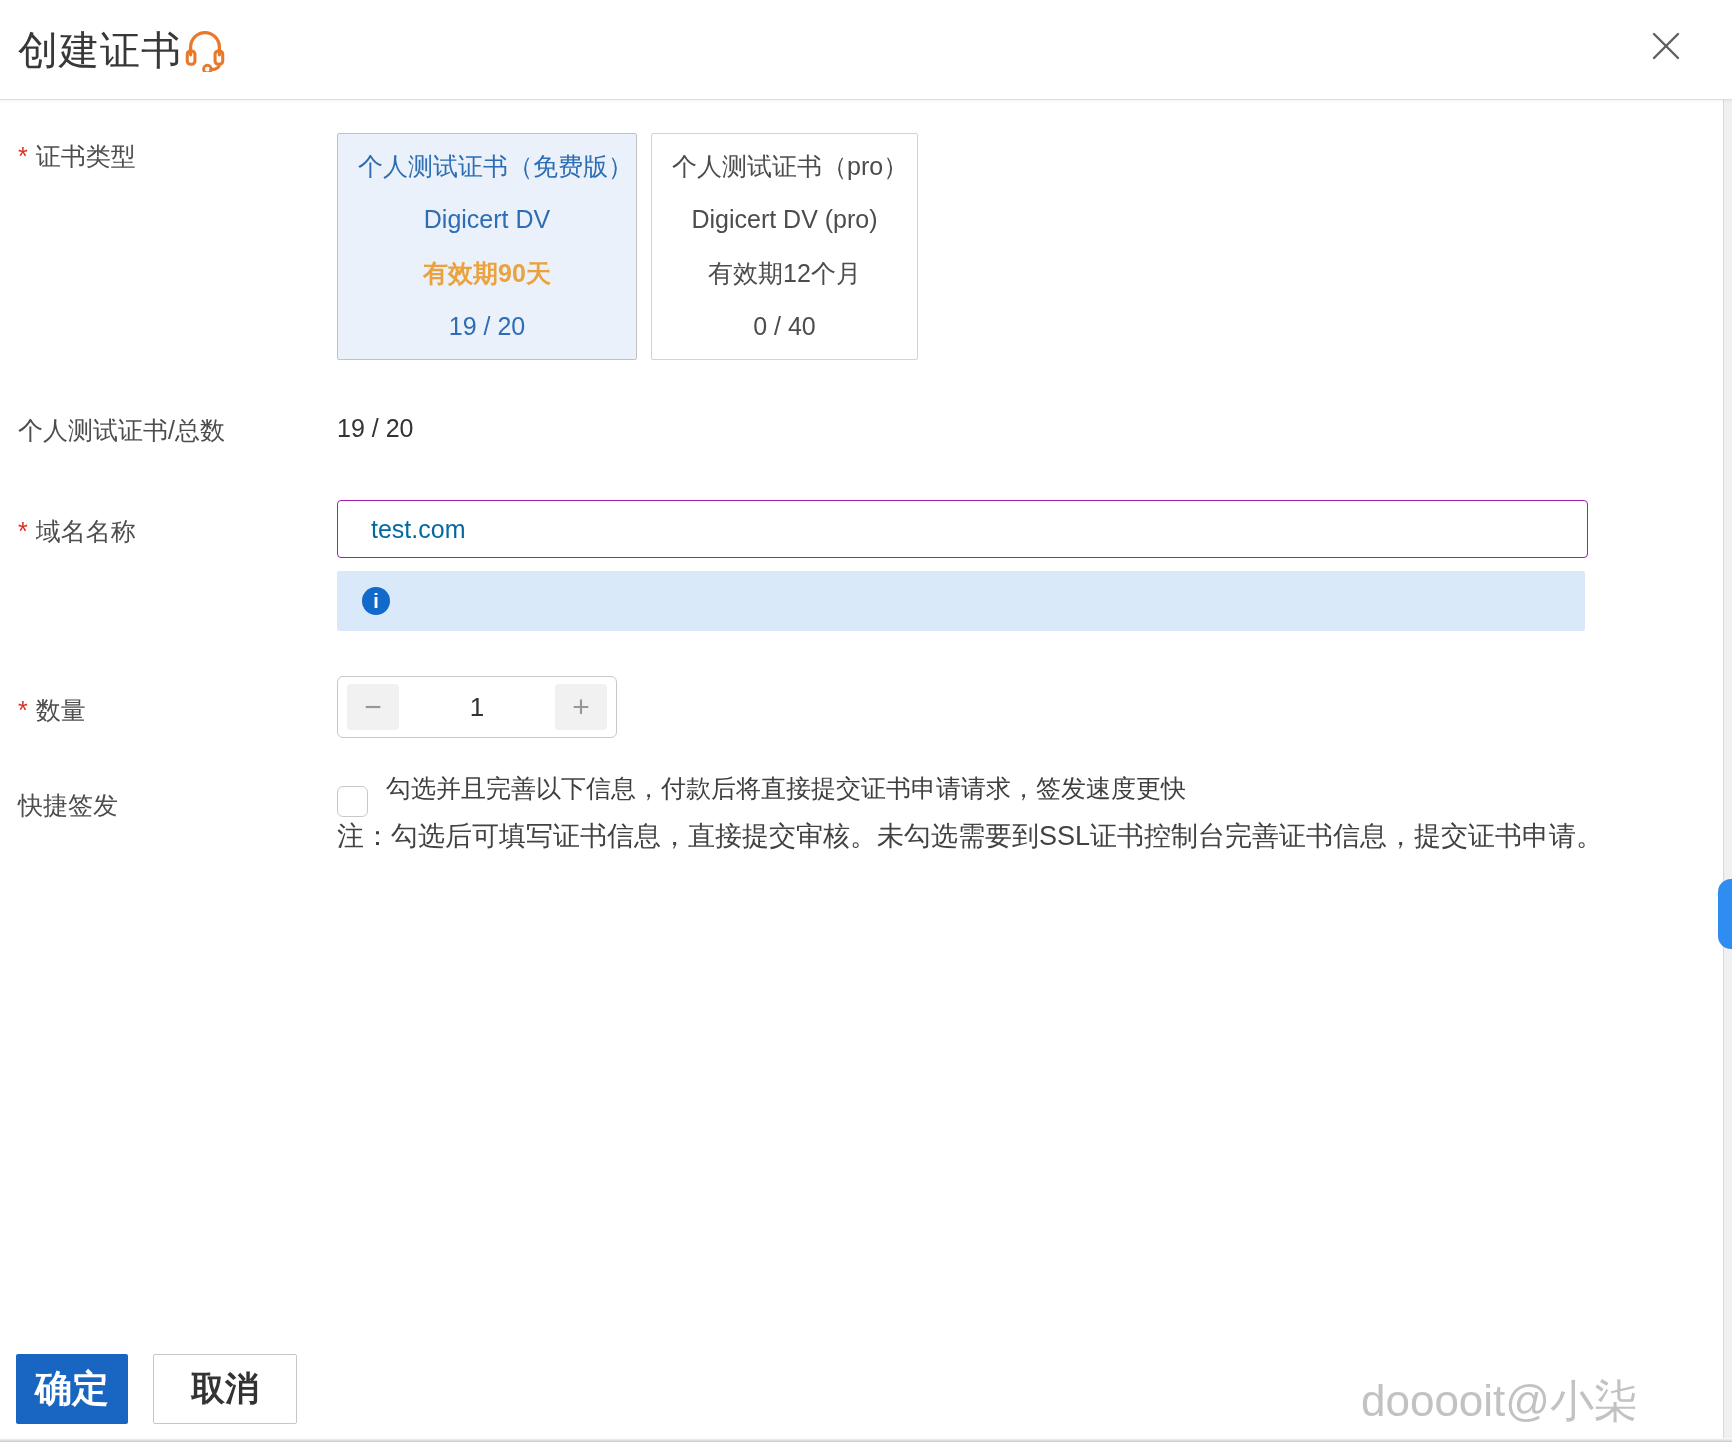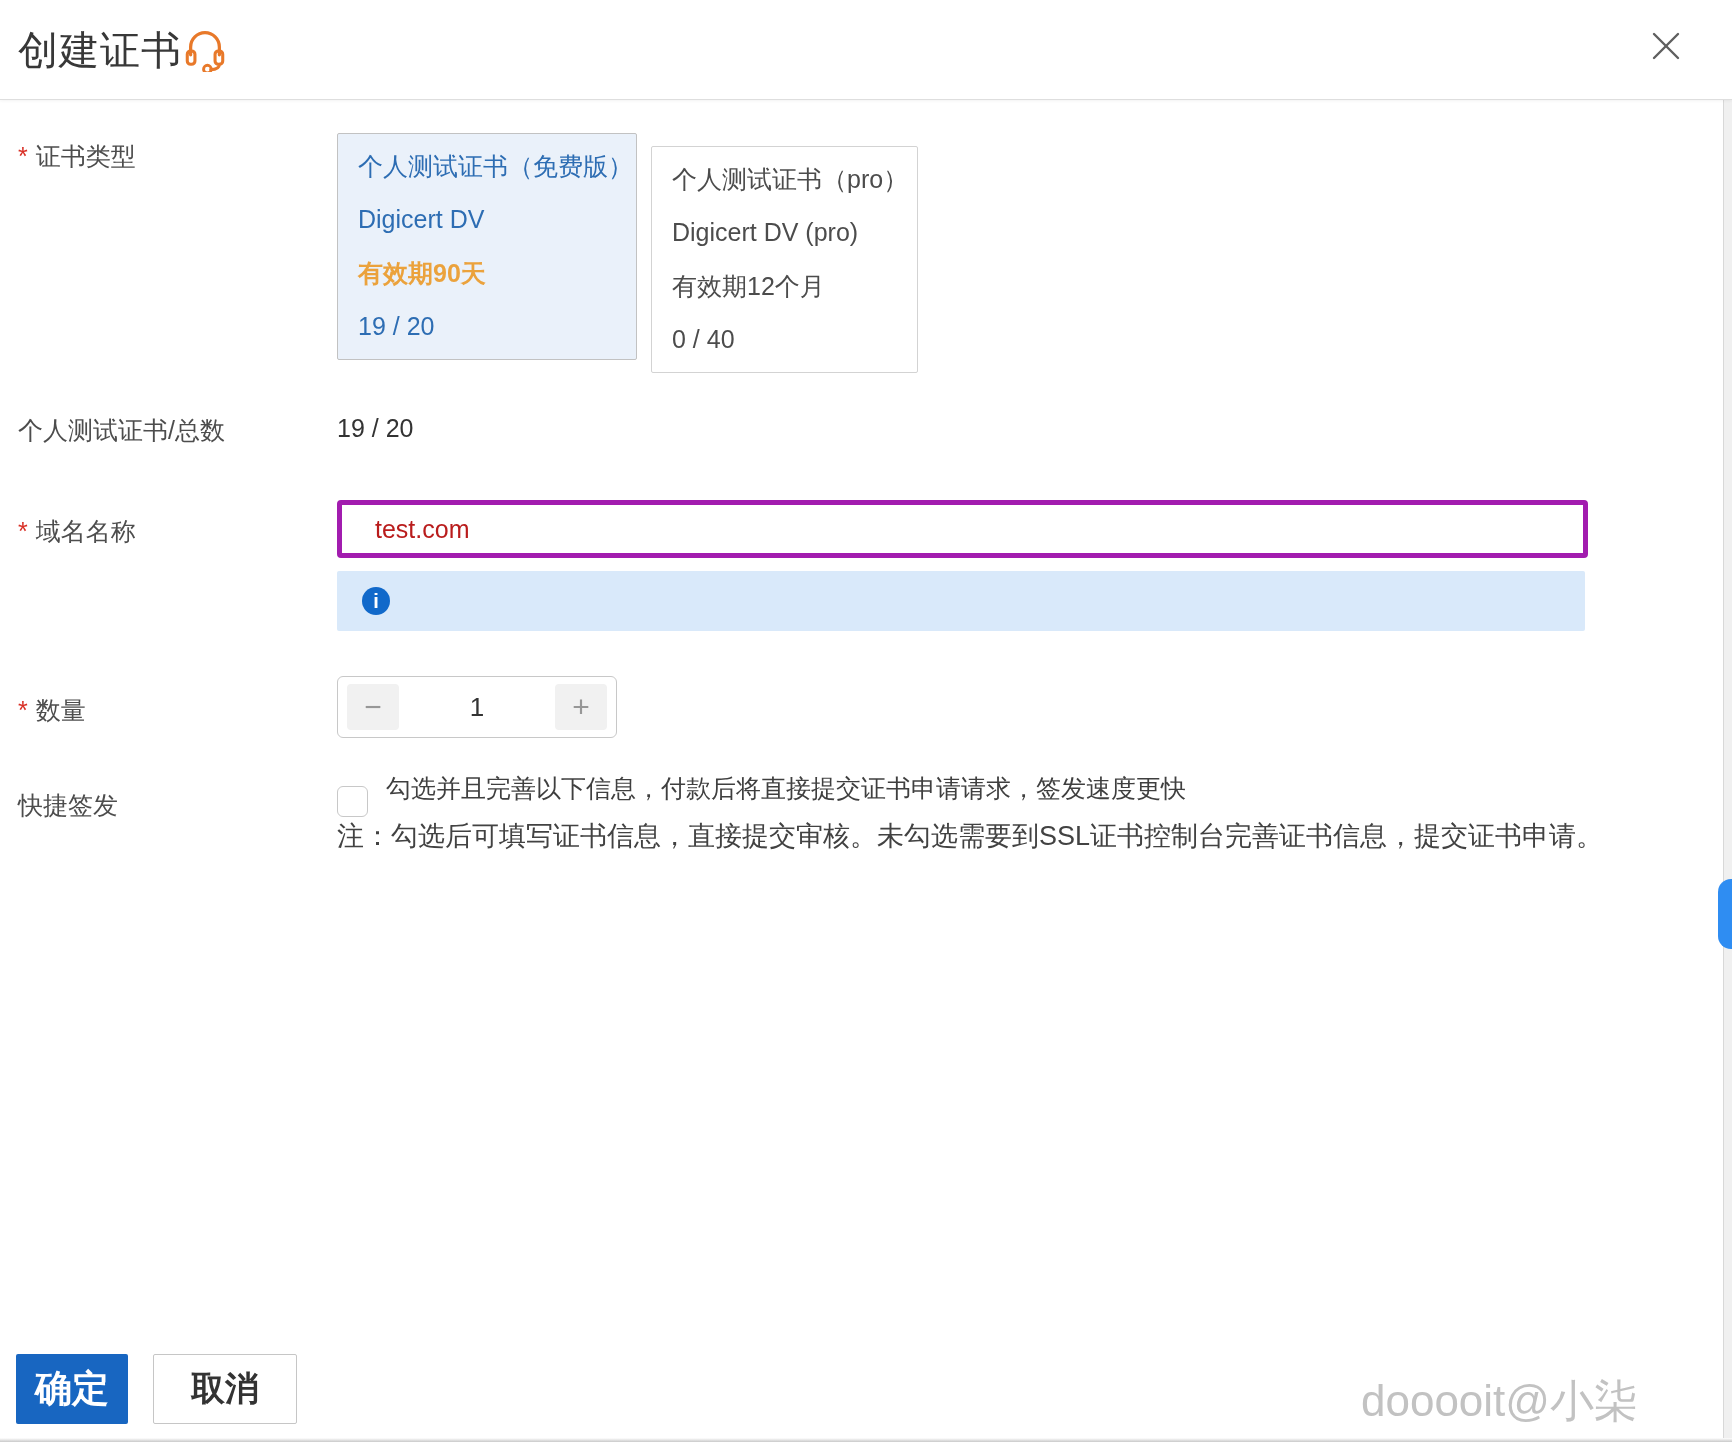--- a/index.html
+++ b/index.html
@@ -12,33 +12,33 @@
        border-bottom:1px solid #dedede;box-shadow:0 1px 3px rgba(0,0,0,.05);z-index:5;}
   .hdr-title{position:absolute;left:18px;top:50%;transform:translateY(-50%);
        font-size:40px;font-weight:500;color:#383838;letter-spacing:1px;}
   .hdr-help{position:absolute;left:182px;top:26px;width:46px;height:46px;}
   .hdr-close{position:absolute;right:46px;top:26px;width:40px;height:40px;cursor:pointer;
        display:flex;align-items:center;justify-content:center;}
   
   .label{position:absolute;left:18px;font-size:25px;color:#4d4d4d;white-space:nowrap;}
   .req{color:#d93026;margin-right:8px;font-size:25px;}
   
-  .cards{position:absolute;left:337px;top:133px;display:flex;gap:14px;}
+  .cards{position:absolute;left:337px;top:133px;display:flex;gap:14px;text-align:center;}
   .card{box-sizing:border-box;height:227px;padding:19px 20px;display:flex;
         flex-direction:column;justify-content:space-between;border-radius:2px;cursor:pointer;}
   .card div{line-height:27px;font-size:25px;white-space:nowrap;}
   .card.sel{width:300px;background:#eaf1fa;border:1px solid #c2c2c2;}
   .card.sel .c-name,.card.sel .c-brand,.card.sel .c-quota{color:#2d6db3;}
   .card.sel .c-valid{color:#eba23c;font-weight:bold;}
-  .card.plain{width:267px;background:#fff;border:1px solid #d3d3d3;margin-top:13px;}
+  .card.plain{width:267px;background:#fff;border:1px solid #d3d3d3;}
   .card.plain div{color:#4c4c4c;}
   
   .val-text{position:absolute;left:337px;font-size:25px;color:#333;}
   .domain-input{position:absolute;left:337px;top:500px;width:1251px;height:58px;box-sizing:border-box;
-       border:5px solid #a21caf;border-radius:4px;padding:0 0 0 33px;font-size:25px;color:#b91c1c;
+       border:1px solid #a21caf;border-radius:4px;padding:0 0 0 33px;font-size:25px;color:#0369a1;
        font-family:"Liberation Sans","DejaVu Sans",sans-serif;outline:none;background:#fff;}
   .hint{position:absolute;left:337px;top:571px;width:1248px;height:60px;box-sizing:border-box;
        background:#d9e9fa;border-radius:2px;display:flex;align-items:center;padding-left:25px;}
   .info-ic{width:28px;height:28px;border-radius:50%;background:#1169ca;color:#fff;
        display:flex;align-items:center;justify-content:center;font-size:20px;font-weight:bold;
        font-style:normal;flex:0 0 auto;}
   .hint-text{margin-left:17px;font-size:25px;color:#404040;}
   
   .stepper{position:absolute;left:337px;top:676px;width:280px;height:62px;box-sizing:border-box;
        border:1px solid #c8c8c8;border-radius:6px;background:#fff;display:flex;

